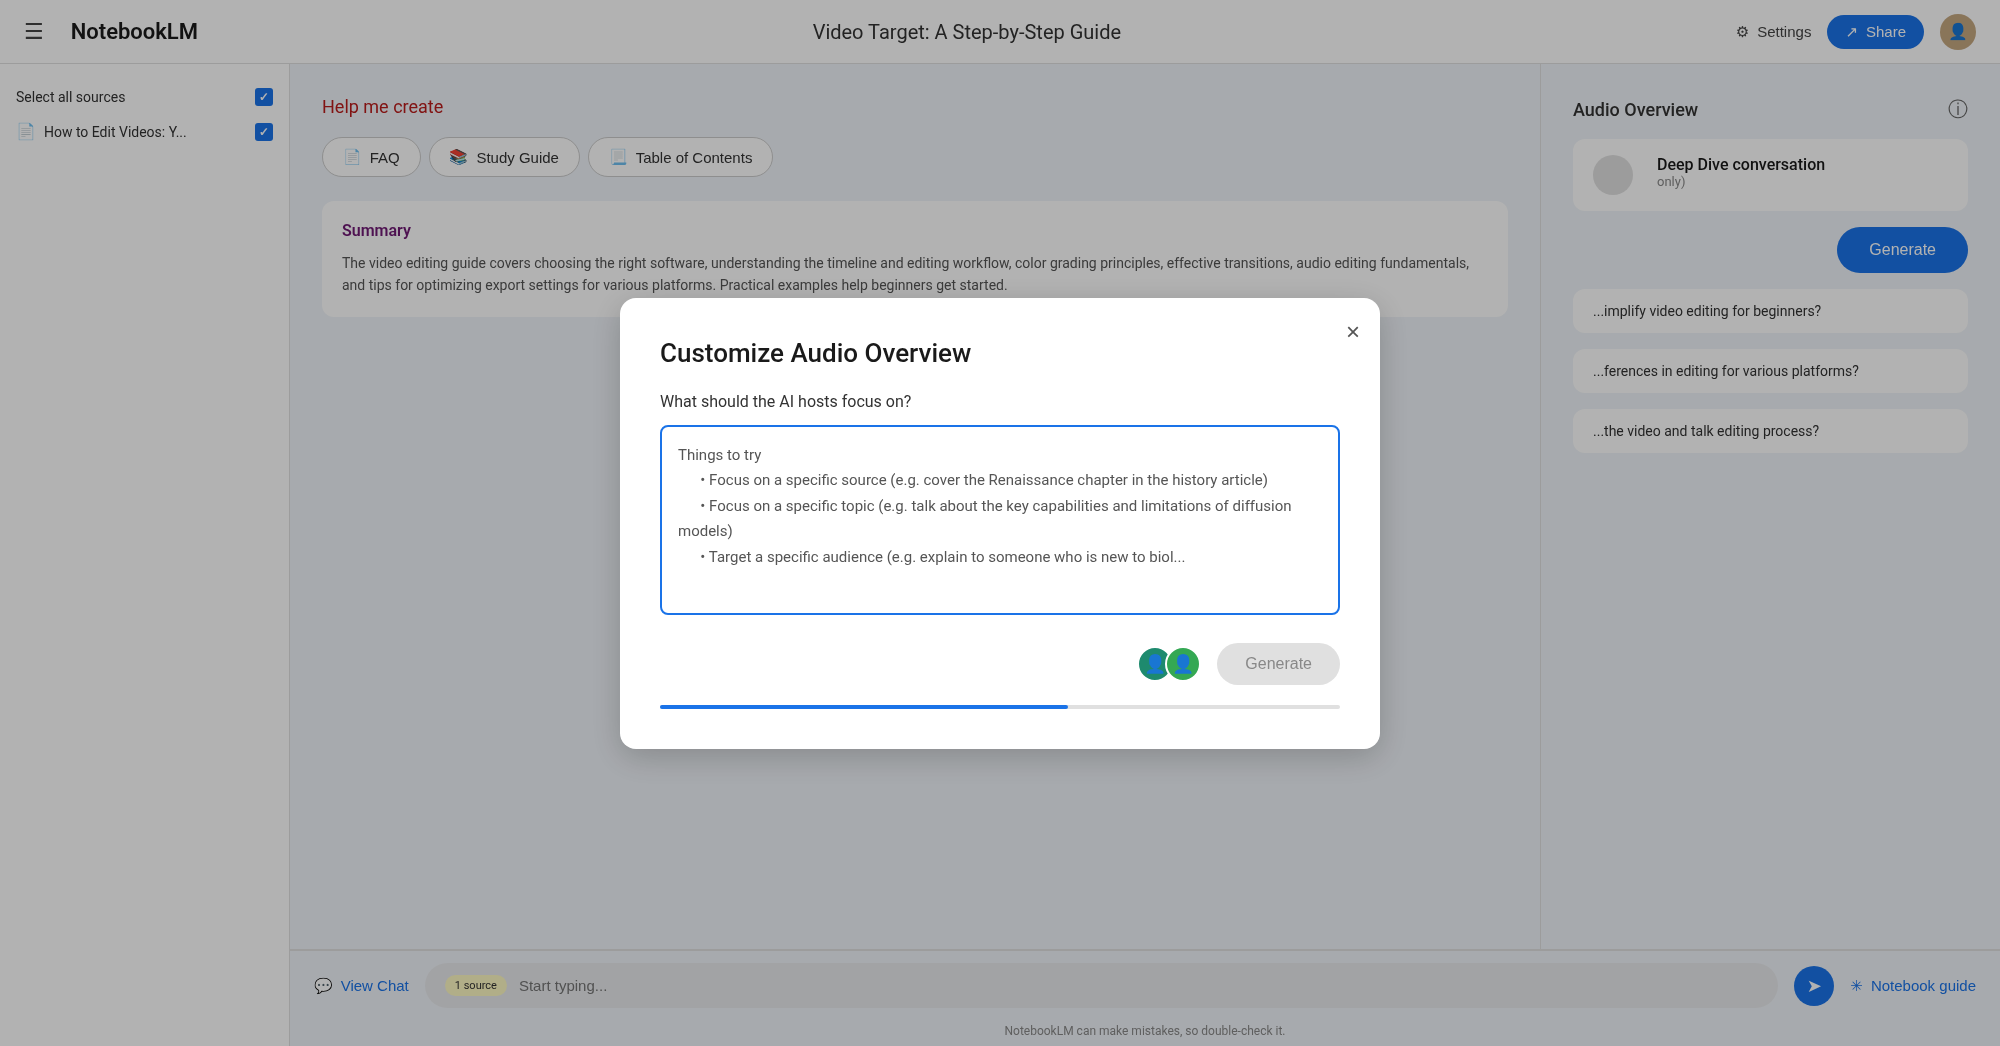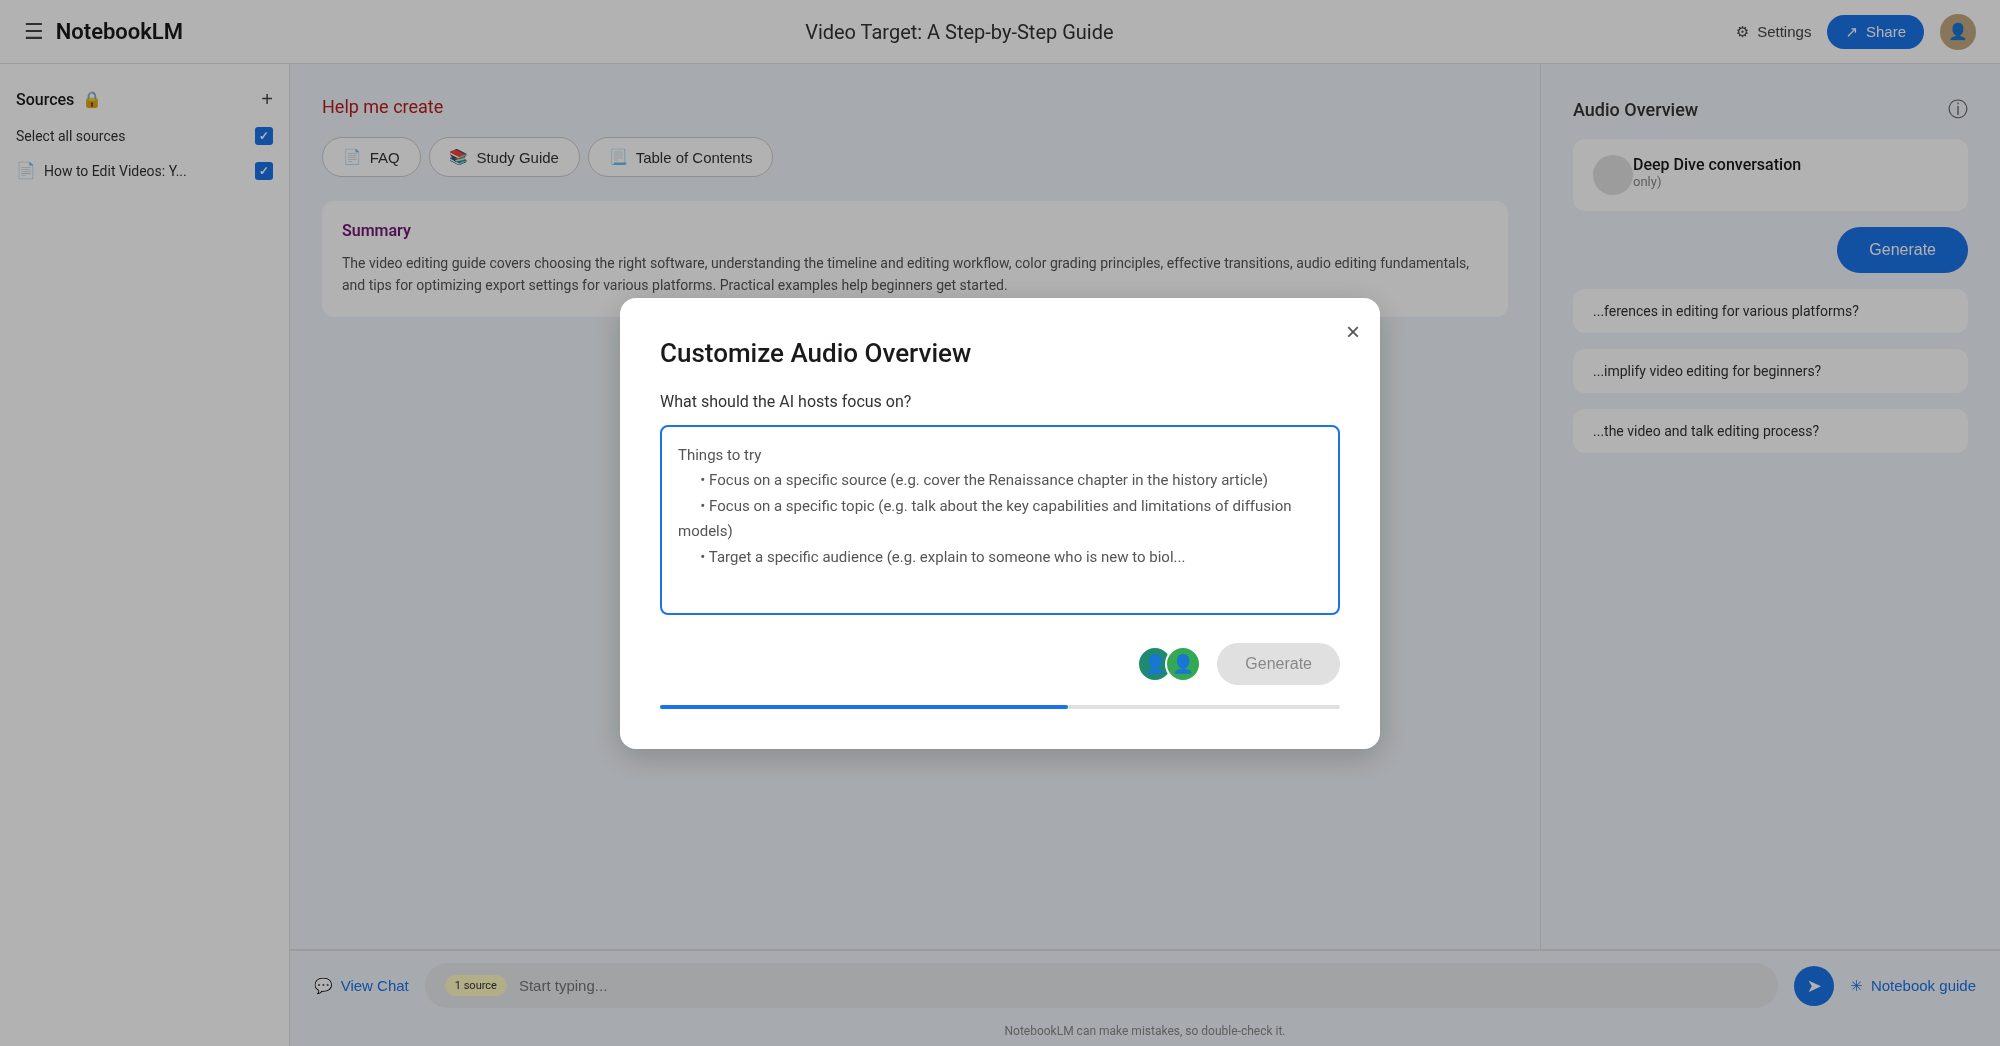--- a/index.html
+++ b/index.html
@@ -31,20 +31,21 @@
     }
     .hamburger-icon {
       font-size: 22px;
       color: #444;
       cursor: pointer;
     }
     .app-title {
       font-size: 22px;
       font-weight: 600;
       color: #1a1a1a;
+      margin-left: 15px;
     }
     .page-title-section {
       flex: 1;
       display: flex;
       align-items: center;
       justify-content: center;
     }
     .page-title {
       font-size: 20px;
       color: #333;
@@ -267,21 +268,21 @@
       font-size: 20px;
       color: #666;
       cursor: pointer;
     }
     .deep-dive-card {
       background: #fff;
       border-radius: 12px;
       padding: 16px 20px;
       display: flex;
       align-items: flex-start;
-      gap: 0;
+      gap: 24px;
     }
     .deep-dive-avatar {
       width: 40px;
       height: 40px;
       border-radius: 50%;
       background: #e0e0e0;
       flex-shrink: 0;
     }
     .deep-dive-text {
       flex: 1;
@@ -512,27 +513,20 @@
       <span>↗</span>
       <span>Share</span>
     </button>
     <div class="avatar">👤</div>
   </div>
 </div>
 
 <div class="main-layout">
 
   <div class="sidebar">
-    <div class="sidebar-sources-header">
-      <div class="sidebar-sources-title">
-        <span>Sources</span>
-        <span>🔒</span>
-      </div>
-      <button class="sidebar-add-btn">+</button>
-    </div>
     <div class="sidebar-select-all">
       <span>Select all sources</span>
       <div class="checkbox-blue"></div>
     </div>
     <div class="sidebar-source-item">
       <div class="sidebar-source-item-left">
         <span class="doc-icon">📄</span>
         <span>How to Edit Videos: Y...</span>
       </div>
       <div class="checkbox-blue"></div>
@@ -573,24 +567,24 @@
         </div>
         <div class="deep-dive-card">
           <div class="deep-dive-avatar"></div>
           <div class="deep-dive-text">
             <div class="deep-dive-label">Deep Dive conversation</div>
             <div class="deep-dive-sub">only)</div>
           </div>
         </div>
         <button class="generate-btn">Generate</button>
         <div class="question-card">
+          <span>...implify video editing for beginners?</span>
+        </div>
+        <div class="question-card">
           <span>...ferences in editing for various platforms?</span>
-        </div>
-        <div class="question-card">
-          <span>...implify video editing for beginners?</span>
         </div>
         <div class="question-card">
           <span>...the video and talk editing process?</span>
         </div>
       </div>
 
     </div>
 
     <div style="background:#f0f4f9; border-top: 1px solid #e0e0e0;">
       <div class="bottom-bar">

